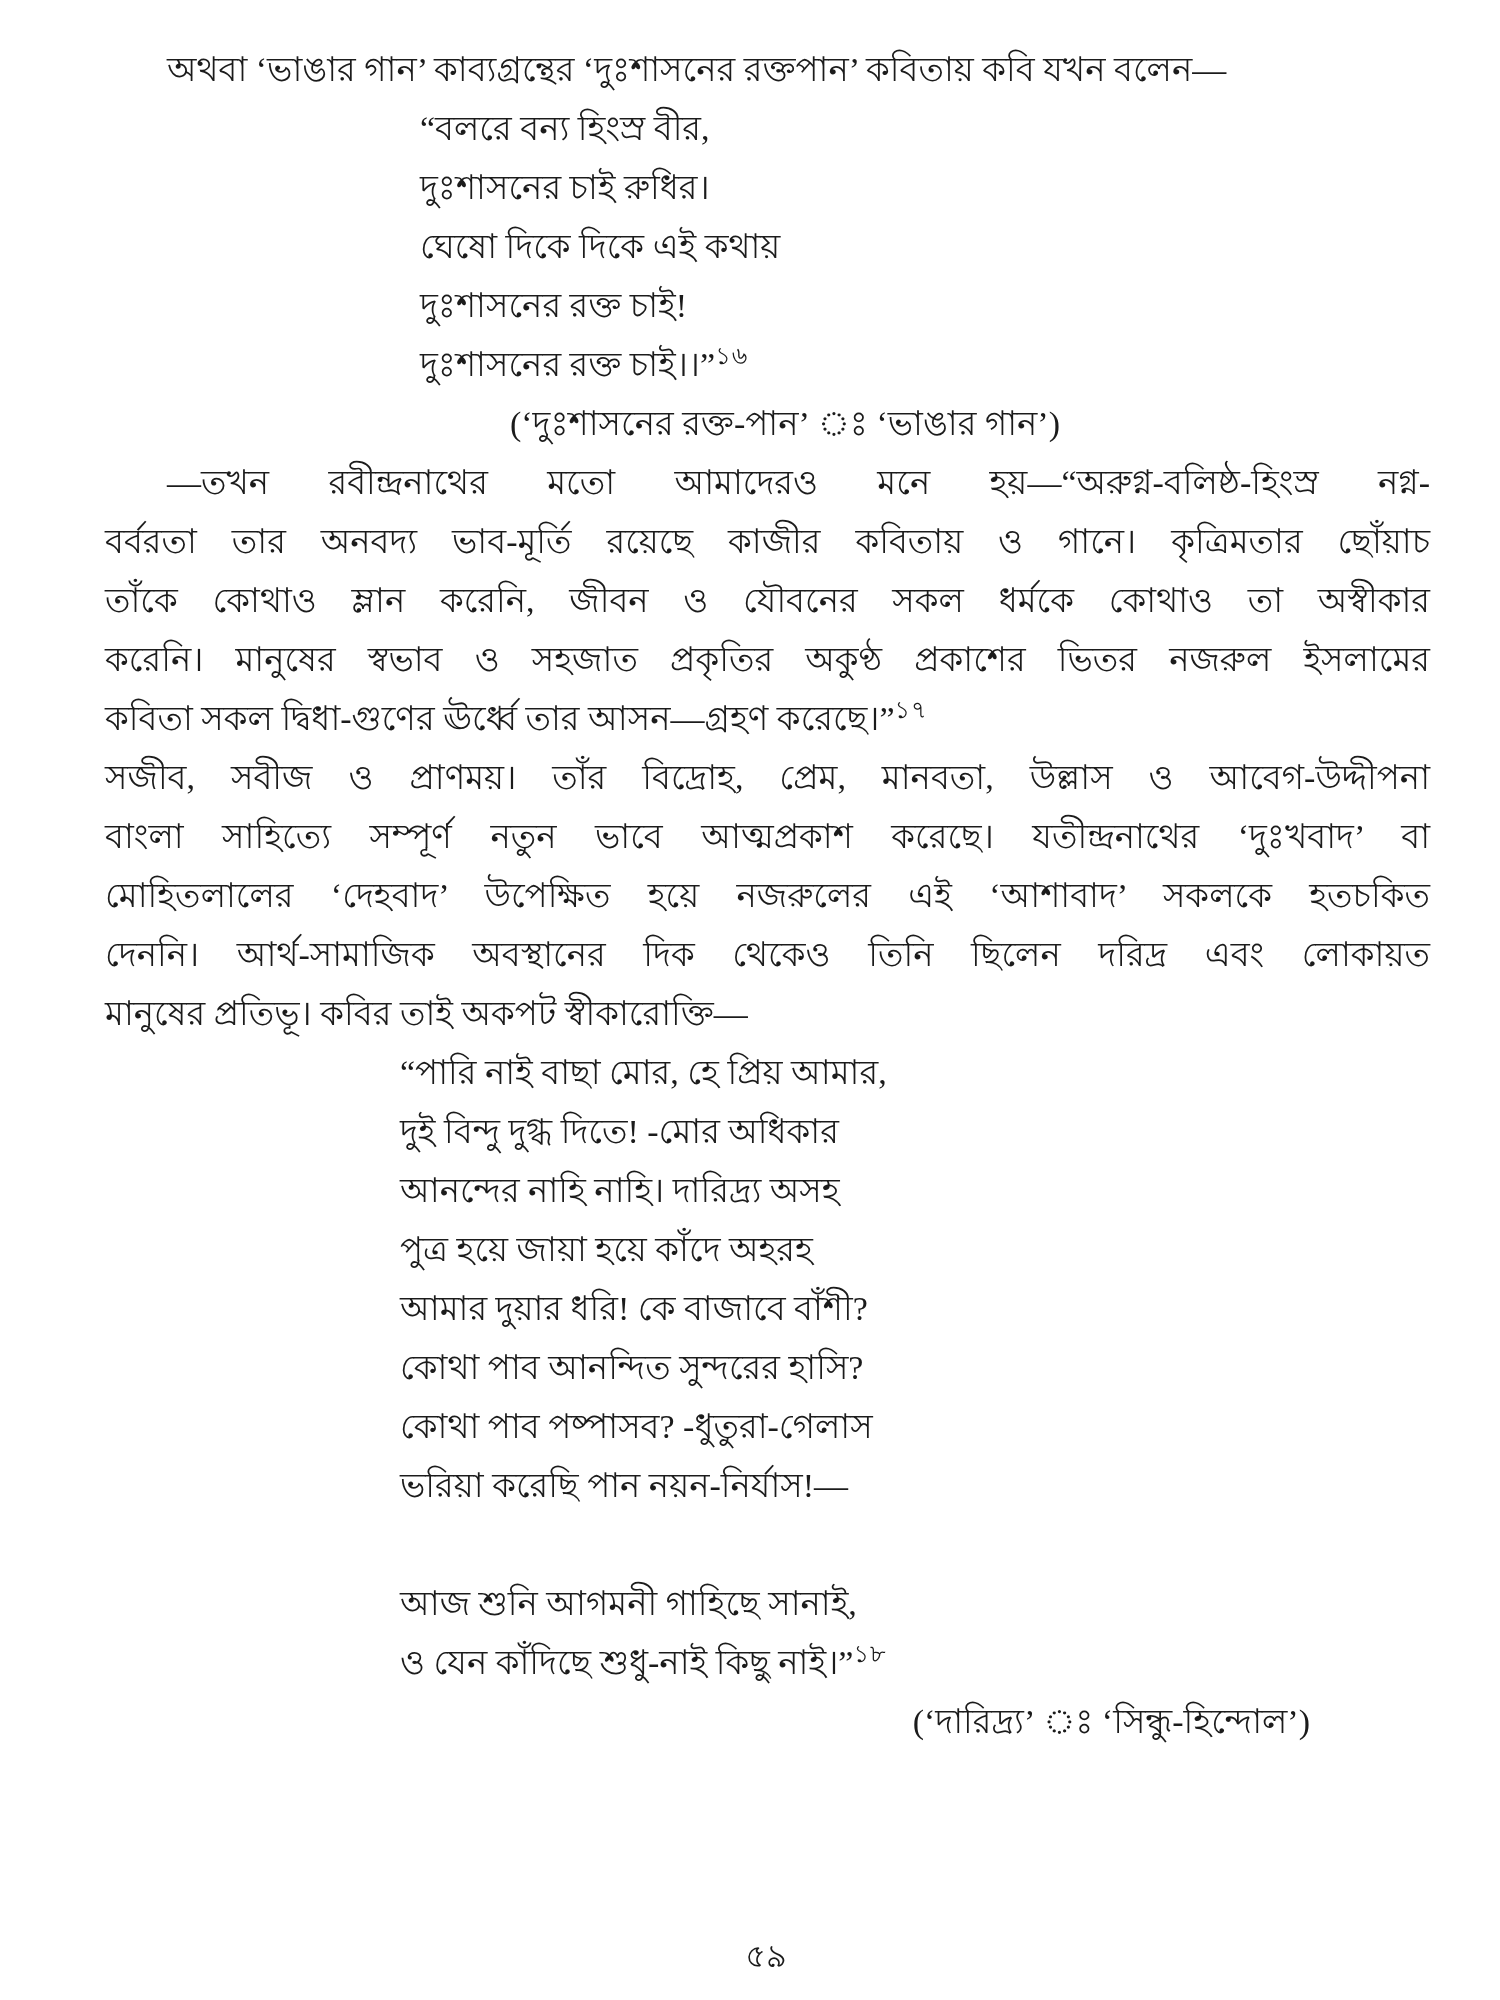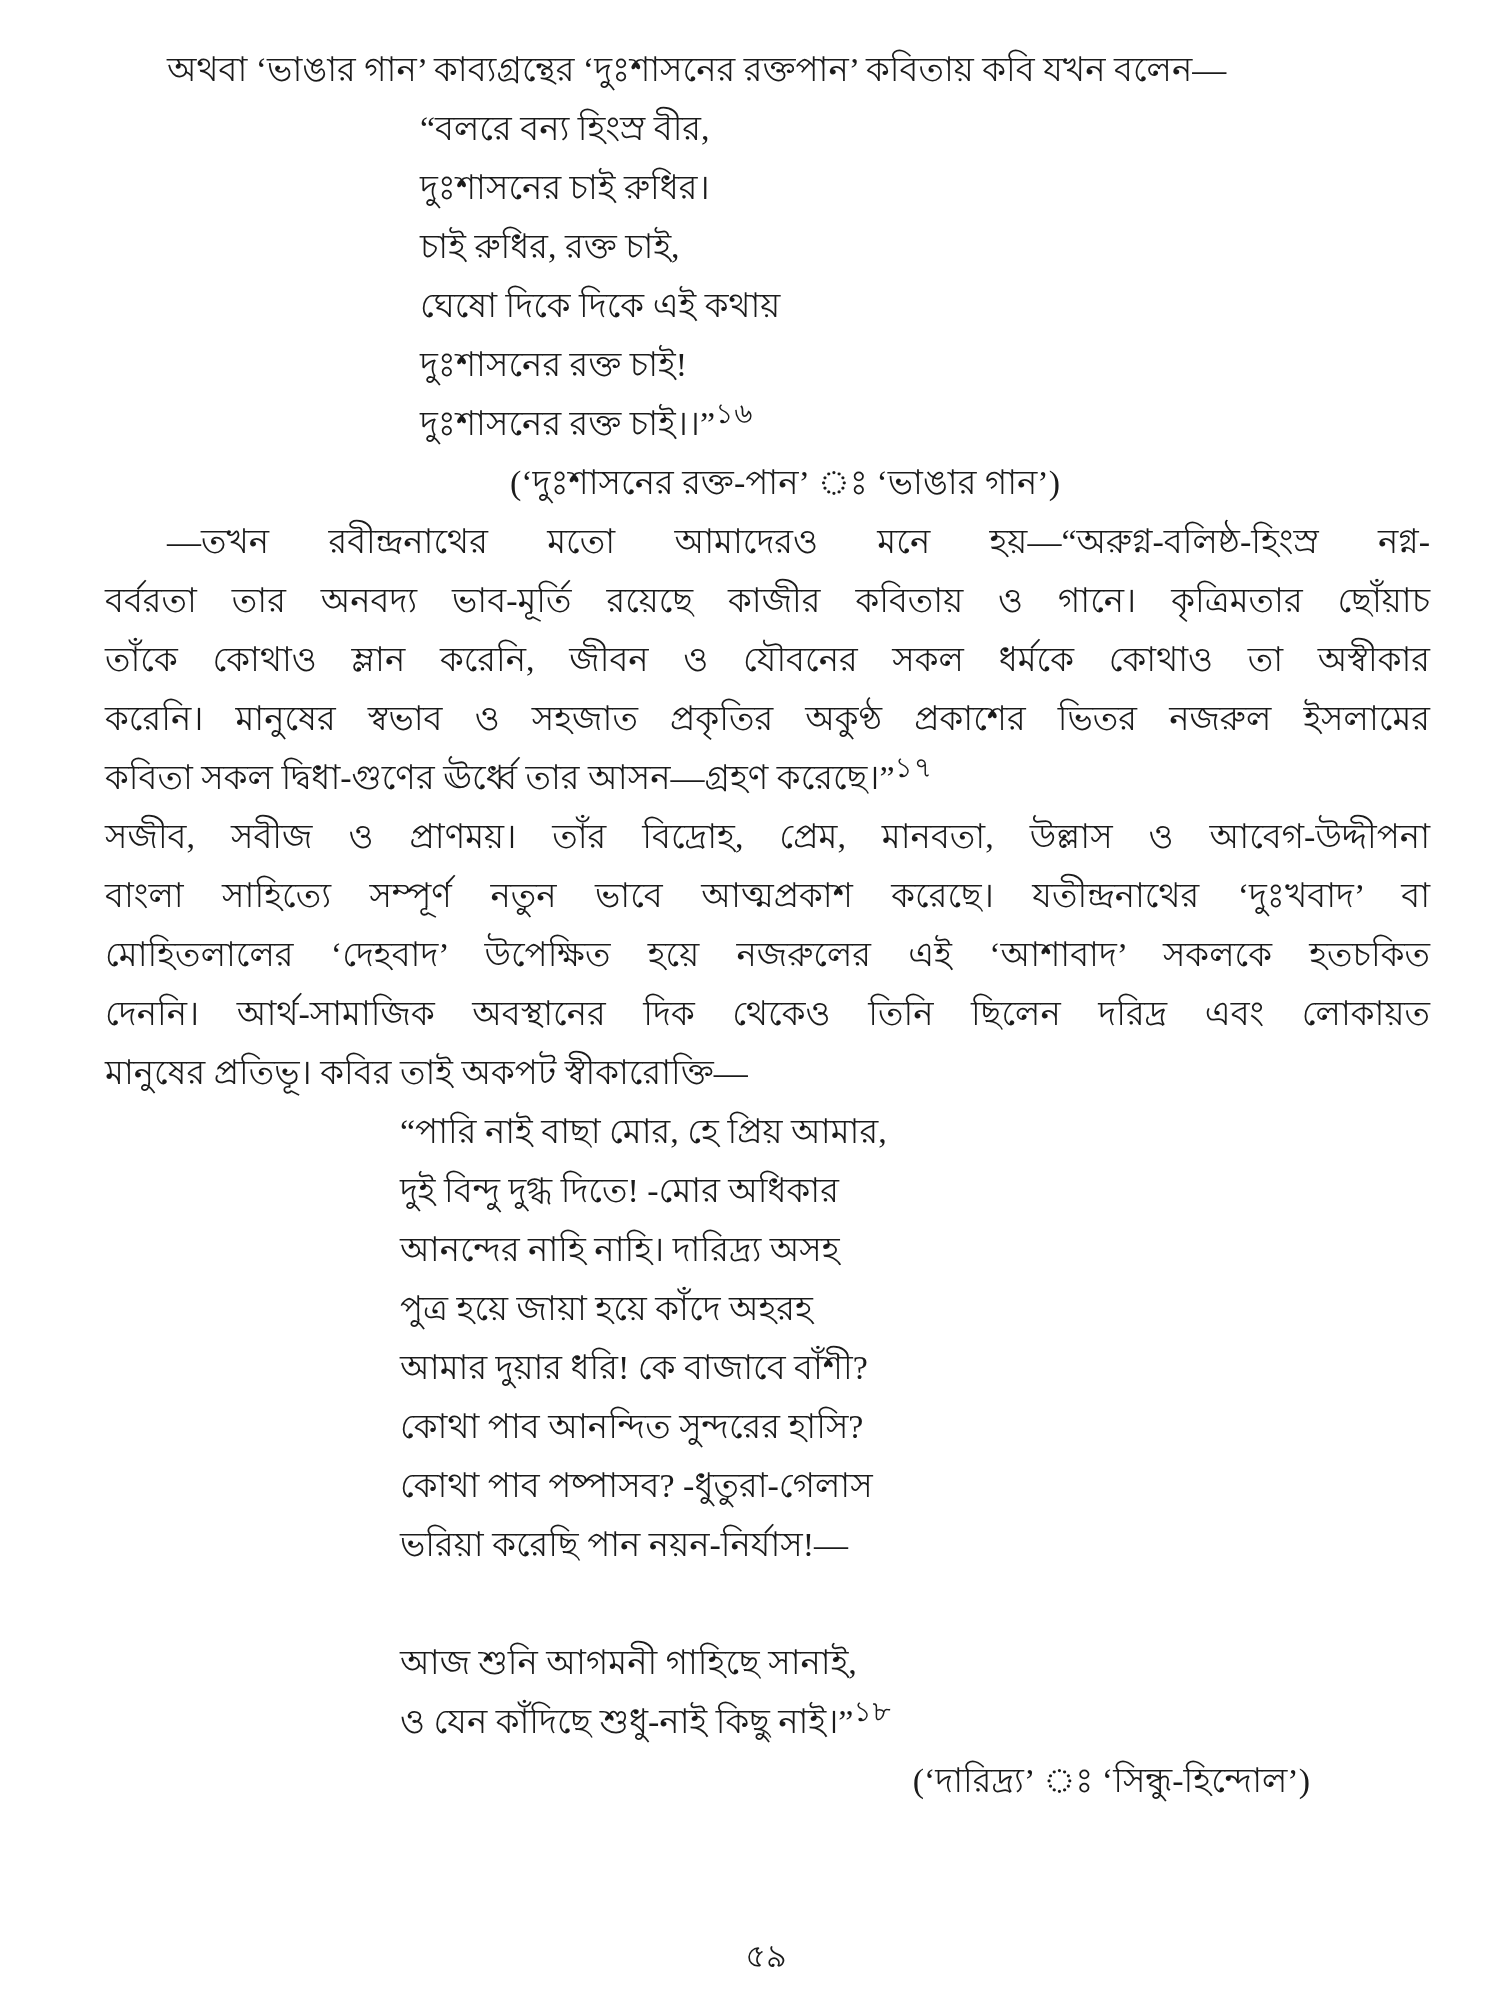--- a/index.html
+++ b/index.html
@@ -17,21 +17,21 @@
     line-height: 59px;
     overflow: hidden;
   }
   .line { white-space: nowrap; }
   .indent { text-indent: 62px; }
   .fill { text-align: justify; text-align-last: justify; white-space: normal; }
   .poem-a { margin-left: 315px; }
   .poem-b { margin-left: 295px; }
   .cite-a { text-align: right; padding-right: 370px; white-space: nowrap; }
   .cite-b { text-align: right; padding-right: 120px; white-space: nowrap; }
-  sup.fn { font-size: 28px; line-height: 0; vertical-align: super; letter-spacing: 1px; }
+  sup.fn { font-size: 24px; line-height: 0; vertical-align: super; letter-spacing: 1px; }
   .stanza-gap { height: 59px; }
   .pageno {
     position: absolute;
     bottom: 26px;
     left: 16px;
     width: 100%;
     text-align: center;
     font-size: 32px;
     line-height: 36px;
   }
@@ -39,21 +39,20 @@
 </head>
 <body>
 
 <div class="page">
 
   <div class="line indent">অথবা ‘ভাঙার গান’ কাব্যগ্রন্থের ‘দুঃশাসনের রক্তপান’ কবিতায় কবি যখন বলেন—</div>
 
   <div class="poem-a">
     <div class="line">“বলরে বন্য হিংস্র বীর,</div>
     <div class="line">দুঃশাসনের চাই রুধির।</div>
-    <div class="line">চাই রুধির, রক্ত চাই,</div>
     <div class="line">ঘেষো দিকে দিকে এই কথায়</div>
     <div class="line">দুঃশাসনের রক্ত চাই!</div>
     <div class="line"><span>দুঃশাসনের রক্ত চাই।।”</span><sup class="fn">১৬</sup></div>
   </div>
 
   <div class="cite-a">(‘দুঃশাসনের রক্ত-পান’ ঃ ‘ভাঙার গান’)</div>
 
   <div>
     <div class="fill indent">—তখন রবীন্দ্রনাথের মতো আমাদেরও মনে হয়—“অরুগ্ন-বলিষ্ঠ-হিংস্র নগ্ন-</div>
     <div class="fill">বর্বরতা তার অনবদ্য ভাব-মূর্তি রয়েছে কাজীর কবিতায় ও গানে। কৃত্রিমতার ছোঁয়াচ</div>

